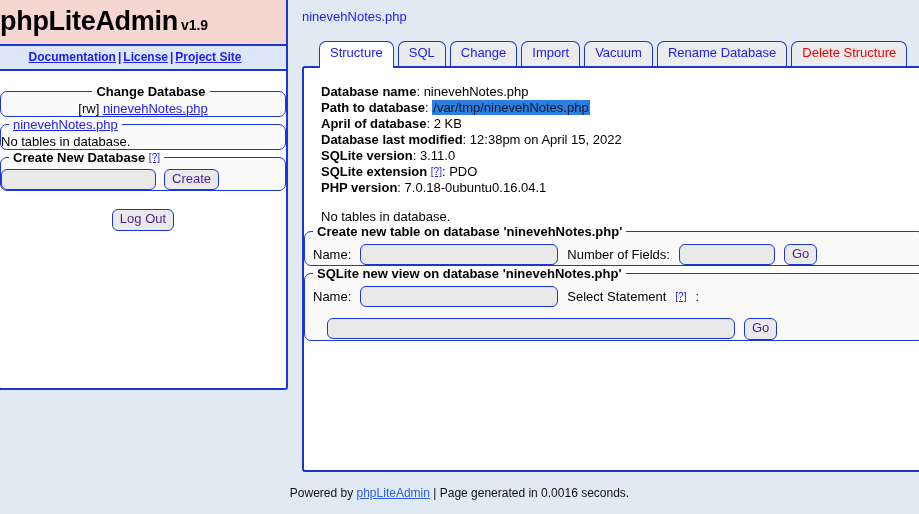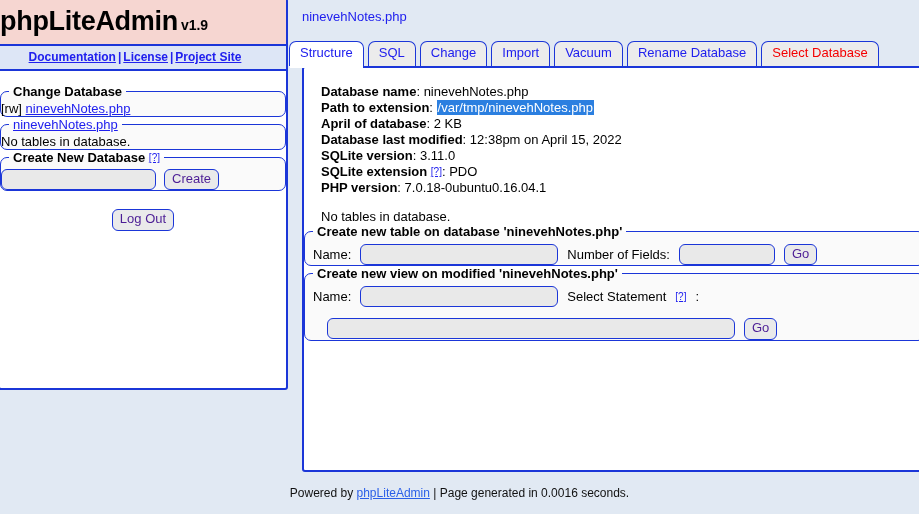--- a/index.html
+++ b/index.html
@@ -75,21 +75,21 @@
   fieldset.box > legend {
     font-weight: bold;
     font-size: 13px;
     padding: 0 4px;
     margin-left: 8px;
   }
   .side-fs {
     margin: 12px 14px 0 14px;
     padding: 10px 12px 14px 12px;
   }
-  .side-fs.first { margin-top: 13px; }
+  .side-fs.first { margin-top: 13px; text-align: center; }
   .fs-body { padding-top: 2px; }
 
   #db-row { font-size: 13px; }
   .help-link {
     color: #2020ee;
     font-size: 10px;
     text-decoration: underline;
     vertical-align: 1px;
     cursor: pointer;
     font-weight: normal;
@@ -136,21 +136,21 @@
   
   #breadcrumb {
     position: absolute;
     left: 302px;
     top: 9px;
     color: #2020ee;
     font-size: 13px;
   }
   #tabs {
     position: absolute;
-    left: 289px;
+    left: 319px;
     top: 41px;
     display: flex;
     align-items: flex-end;
     gap: 4px;
     z-index: 3;
   }
   .tab {
     background: #ececec;
     border: 1.6px solid #1b36d8;
     border-bottom: none;
@@ -189,21 +189,21 @@
     z-index: 1;
   }
   #info-list {
     padding: 16px 0 0 17px;
     line-height: 16px;
     font-size: 13px;
   }
   #info-list .k { font-weight: bold; }
   .sel {
     background: #2b7fe0;
-    color: #ffffff;
+    color: #0f172a;
     padding: 0 1px;
   }
   #no-tables {
     padding: 13px 0 0 17px;
     font-size: 13px;
   }
   .main-fs {
     margin: 14px 12px 0 16px;
     padding: 12px 14px 16px 14px;
   }
@@ -279,30 +279,30 @@
 
 <div id="breadcrumb">ninevehNotes.php</div>
 
 <div id="tabs">
   <div class="tab active">Structure</div>
   <div class="tab">SQL</div>
   <div class="tab">Change</div>
   <div class="tab">Import</div>
   <div class="tab">Vacuum</div>
   <div class="tab">Rename Database</div>
-  <div class="tab danger">Select Database</div>
+  <div class="tab danger">Delete Structure</div>
 </div>
 
 <div id="main-panel">
 
   <div id="info-list">
     <div><span class="k">Database name</span><span>:</span>
       <span>ninevehNotes.php</span></div>
 
-    <div><span class="k">Path to extension</span><span>:</span>
+    <div><span class="k">Path to database</span><span>:</span>
       <span class="sel">/var/tmp/ninevehNotes.php</span></div>
 
     <div><span class="k">April of database</span><span>:</span>
       <span>2 KB</span></div>
 
     <div><span class="k">Database last modified</span><span>:</span>
       <span>12:38pm on April 15, 2022</span></div>
 
     <div><span class="k">SQLite version</span><span>:</span>
       <span>3.11.0</span></div>
@@ -322,21 +322,21 @@
     <div class="form-row">
       <span class="lbl gap-left">Name:</span>
       <input class="txt" id="table-name-input" type="text" value="" style="">
       <span class="lbl">Number of Fields:</span>
       <input class="txt" id="fields-count-input" type="text" value="" style="">
       <button class="btn">Go</button>
     </div>
   </fieldset>
 
   <fieldset class="box main-fs">
-    <legend>Create new view on modified 'ninevehNotes.php'</legend>
+    <legend>SQLite new view on database 'ninevehNotes.php'</legend>
     <div class="form-row">
       <span class="lbl gap-left">Name:</span>
       <input class="txt" id="view-name-input" type="text" value="" style="">
       <span class="lbl">Select Statement</span>
         <span class="help-link">[?]</span>
         <span>:</span>
     </div>
     <div class="row2">
       <input class="txt" id="select-stmt-input" type="text" value="" style="">
       <button class="btn">Go</button>

